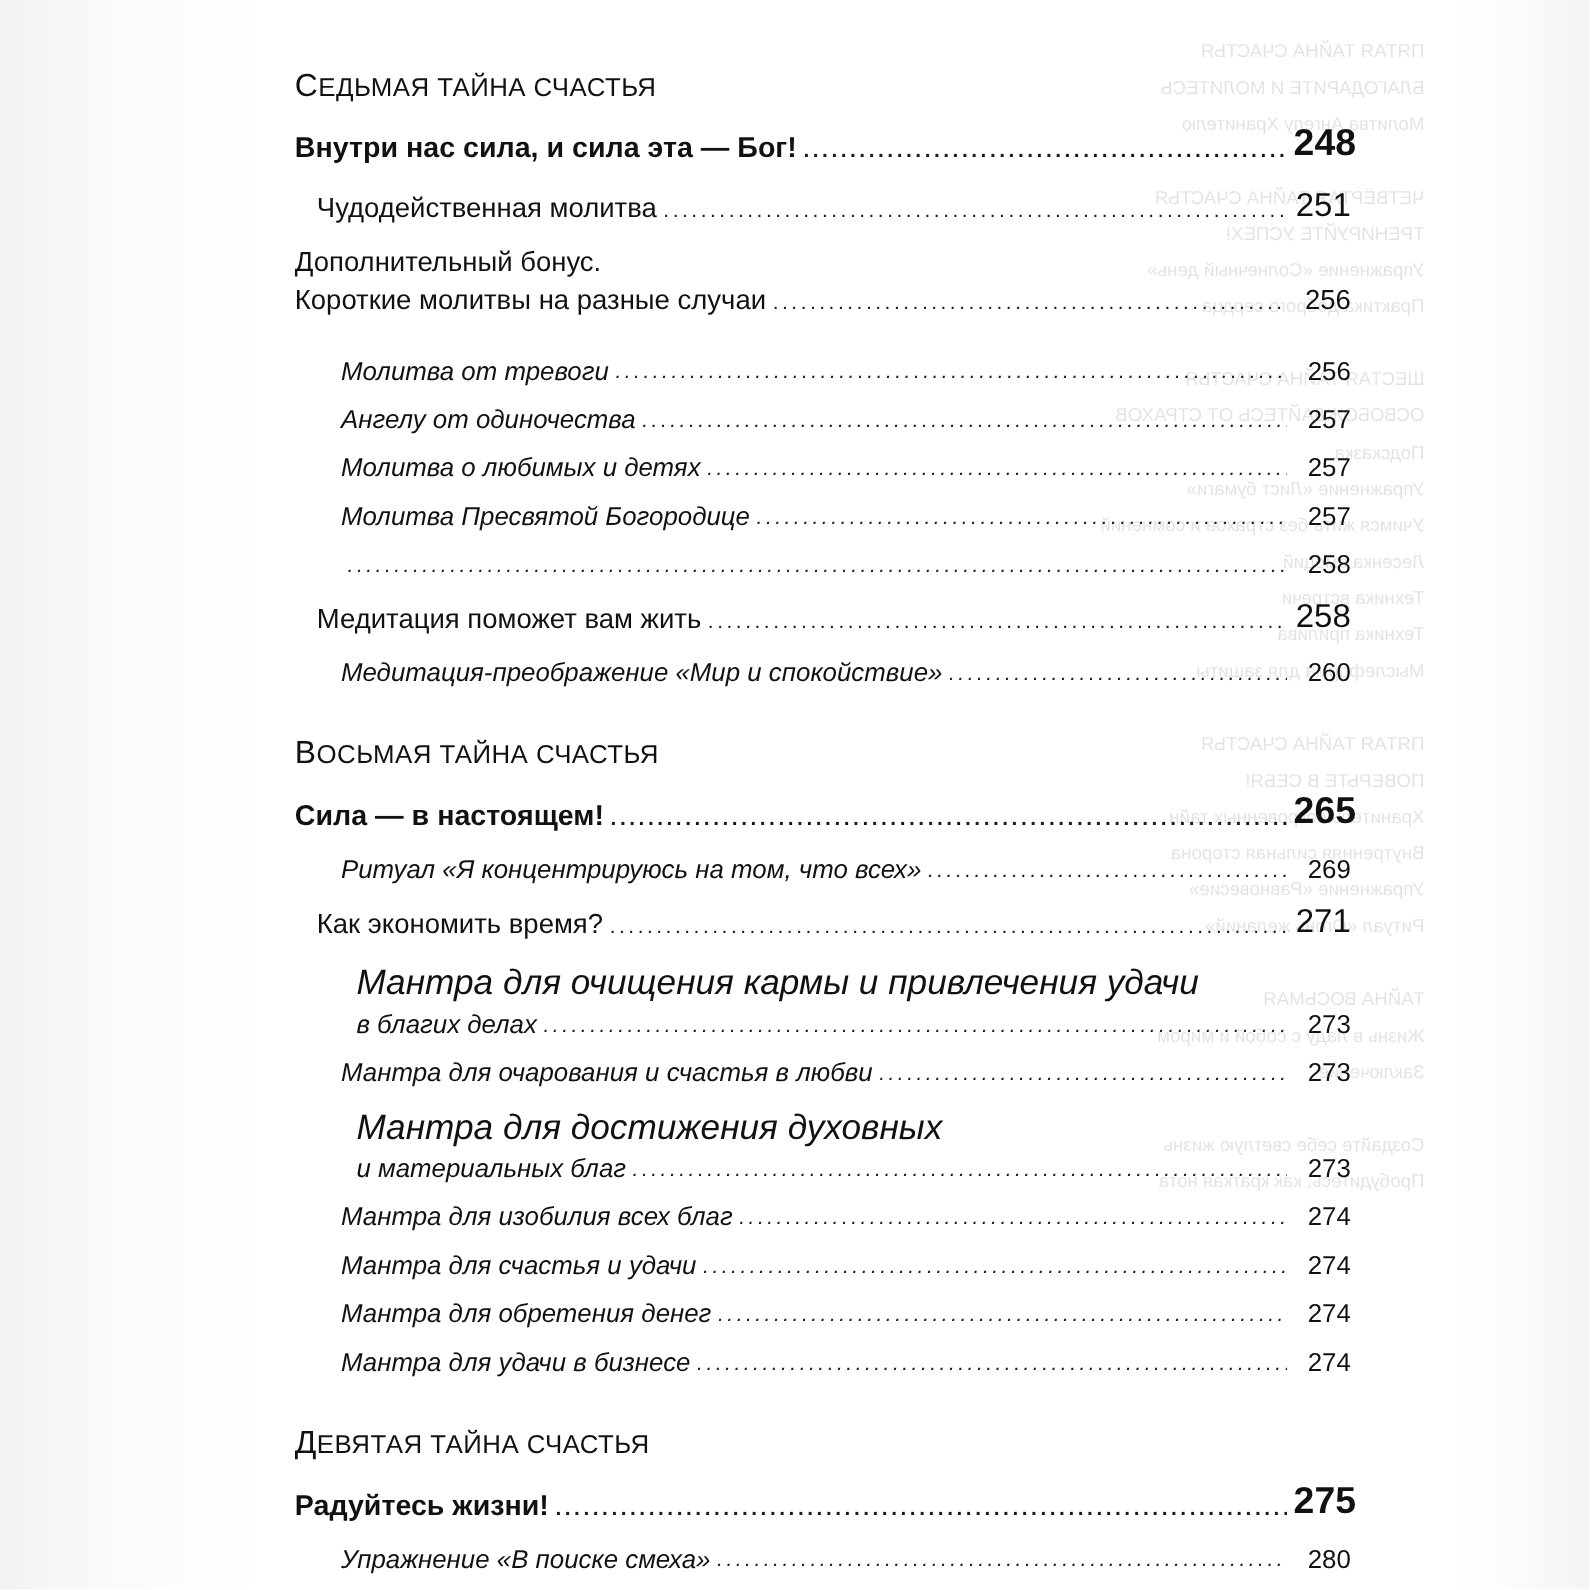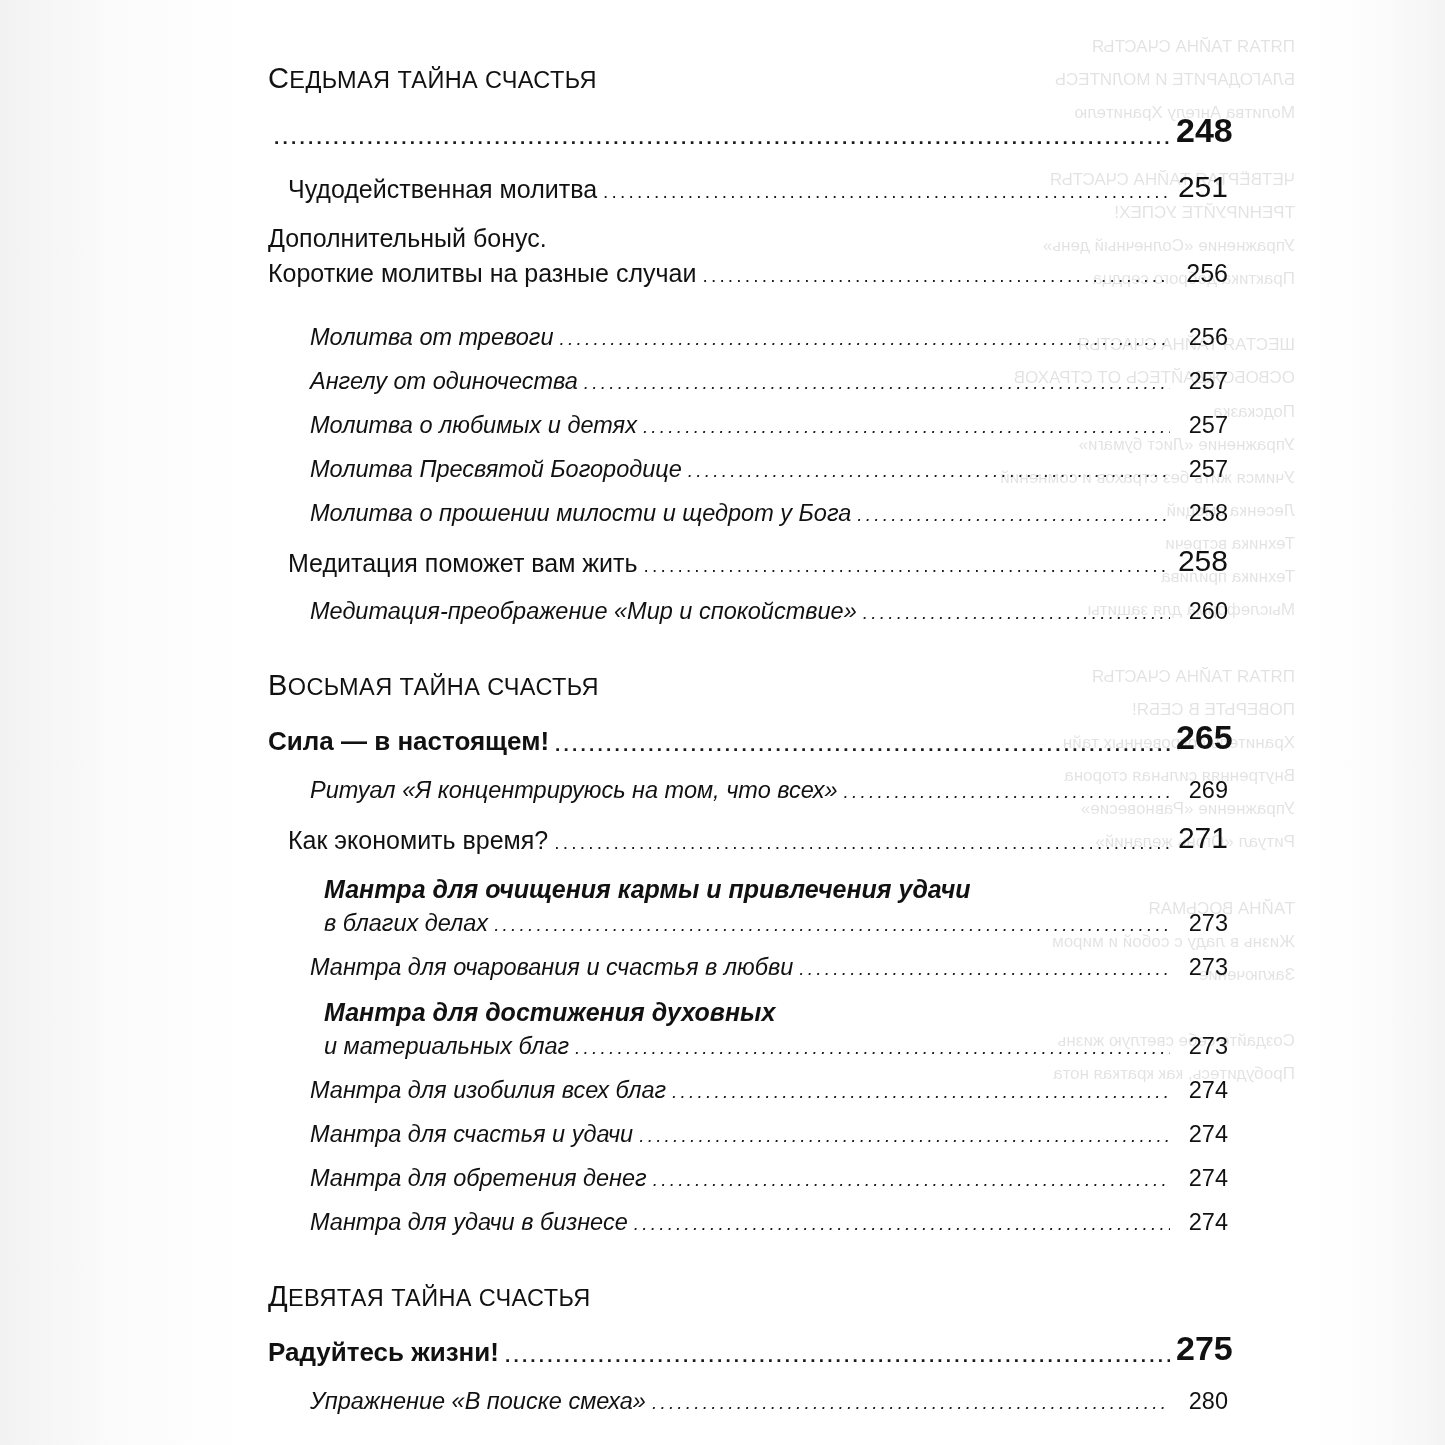--- a/index.html
+++ b/index.html
@@ -136,25 +136,24 @@
     margin-left: 56px;
     margin-bottom: 17px;
   }
   .cont-italic .page-num { font-style: normal; }
 
   .plain-line {
     font-size: 25px;
     margin-bottom: 6px;
   }
   .plain-line-italic {
-    font-size: 25px;
+    font-size: 32px;
     font-style: italic;
     margin-left: 56px;
     margin-bottom: 6px;
-    font-weight: bold;
   }
 
   .gap-before { margin-top: 44px; }
 
   .conclusion {
     font-weight: bold;
     font-size: 27px;
     letter-spacing: 0.5px;
     margin-top: 66px;
   }
@@ -197,20 +196,21 @@
       <div>Заключение</div>
       <div>&nbsp;</div>
       <div>Создайте себе светлую жизнь</div>
       <div>Пробудитесь, как краткая нота</div>
     </div>
 
   <div class="content">
     <div id="toc-root">
         <div class="section-head"><span class="sc-first">С</span><span class="sc-rest">ЕДЬМАЯ ТАЙНА СЧАСТЬЯ</span></div>
         <div class="row major">
+          <span class="label">Внутри нас сила, и сила эта — Бог!</span>
           <span class="dots">........................................................................................................................</span>
           <span class="page-num">248</span>
         </div>
         <div class="row normal">
           <span class="label">Чудодейственная молитва</span>
           <span class="dots">........................................................................................................................</span>
           <span class="page-num">251</span>
         </div>
         <div class="plain-line">Дополнительный бонус.</div>
         <div class="row cont">
@@ -232,21 +232,20 @@
           <span class="label">Молитва о любимых и детях</span>
           <span class="dots">........................................................................................................................</span>
           <span class="page-num">257</span>
         </div>
         <div class="row sub">
           <span class="label">Молитва Пресвятой Богородице</span>
           <span class="dots">........................................................................................................................</span>
           <span class="page-num">257</span>
         </div>
         <div class="row sub">
-          <span class="label">Молитва о прошении милости и щедрот у Бога</span>
           <span class="dots">........................................................................................................................</span>
           <span class="page-num">258</span>
         </div>
         <div class="row normal">
           <span class="label">Медитация поможет вам жить</span>
           <span class="dots">........................................................................................................................</span>
           <span class="page-num">258</span>
         </div>
         <div class="row sub">
           <span class="label">Медитация-преображение «Мир и спокойствие»</span>

